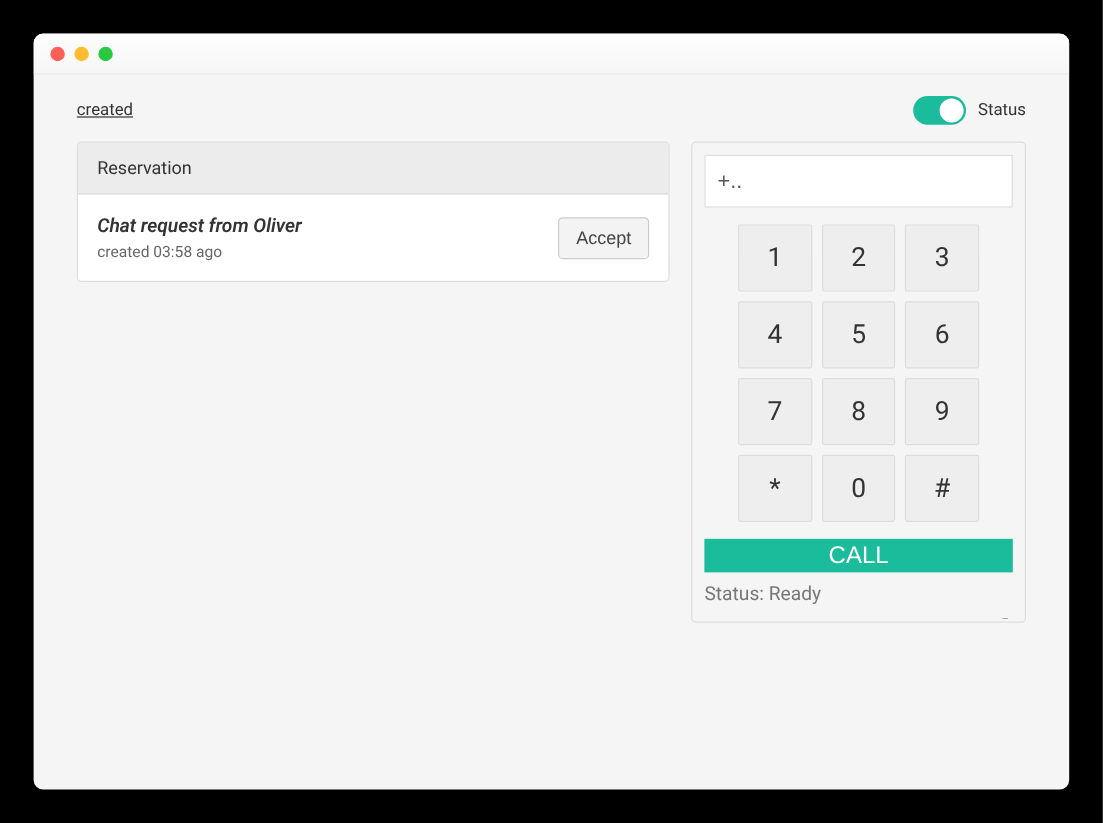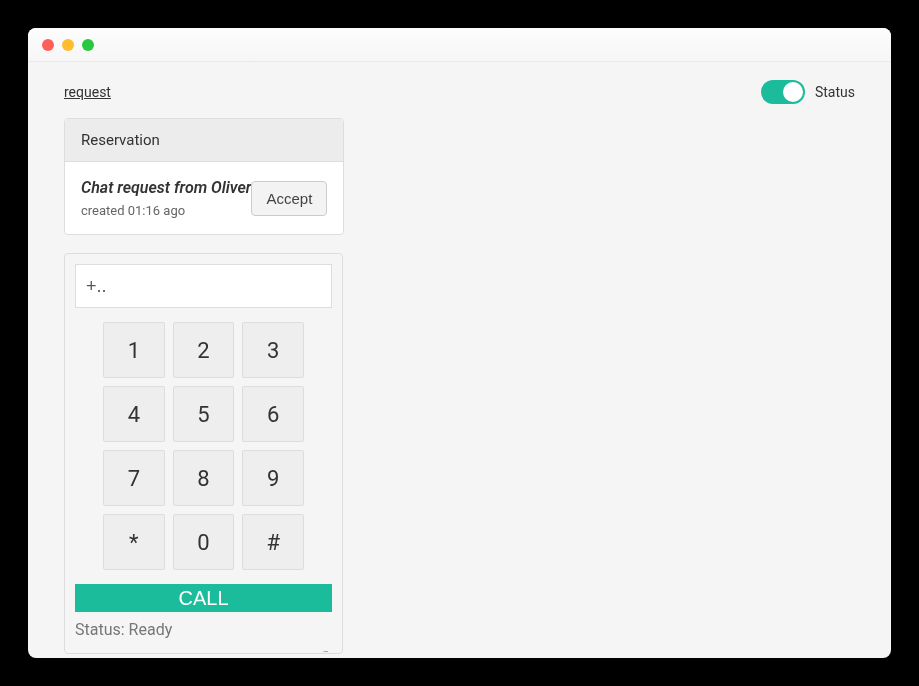--- a/index.html
+++ b/index.html
@@ -87,21 +87,20 @@
       font-size: 34px;
       font-weight: 400;
       color: #333;
       margin-bottom: 28px;
     }
 
     .main-row {
       display: flex;
       gap: 18px;
       align-items: flex-start;
-      flex-direction: column;
     }
 
     .reservation-panel {
       flex: 1;
       border: 1px solid #ddd;
       border-radius: 4px;
       background: #fff;
       overflow: hidden;
     }
     .reservation-header {
@@ -212,38 +211,38 @@
 <div class="window">
   <div class="titlebar">
     <div class="dot dot-red"></div>
     <div class="dot dot-yellow"></div>
     <div class="dot dot-green"></div>
   </div>
 
   <div class="content">
 
     <div class="topbar">
-      <a class="logout">request</a>
+      <a class="logout">created</a>
       <div class="online-wrap">
         <div class="toggle">
           <div class="toggle-knob"></div>
         </div>
         <span class="online-label">Status</span>
       </div>
     </div>
 
 
     <div class="main-row">
 
       <div class="reservation-panel">
         <div class="reservation-header">Reservation</div>
         <div class="reservation-body">
           <div class="reservation-info">
             <div class="reservation-title">Chat request from Oliver</div>
-            <div class="reservation-sub">created 01:16 ago</div>
+            <div class="reservation-sub">created 03:58 ago</div>
           </div>
           <button class="accept-btn">Accept</button>
         </div>
       </div>
 
       <div class="dialer-panel">
         <input class="phone-input" type="text" placeholder="+.." value="" style="">
         <div class="keypad">
           <div class="key">1</div>
           <div class="key">2</div>

